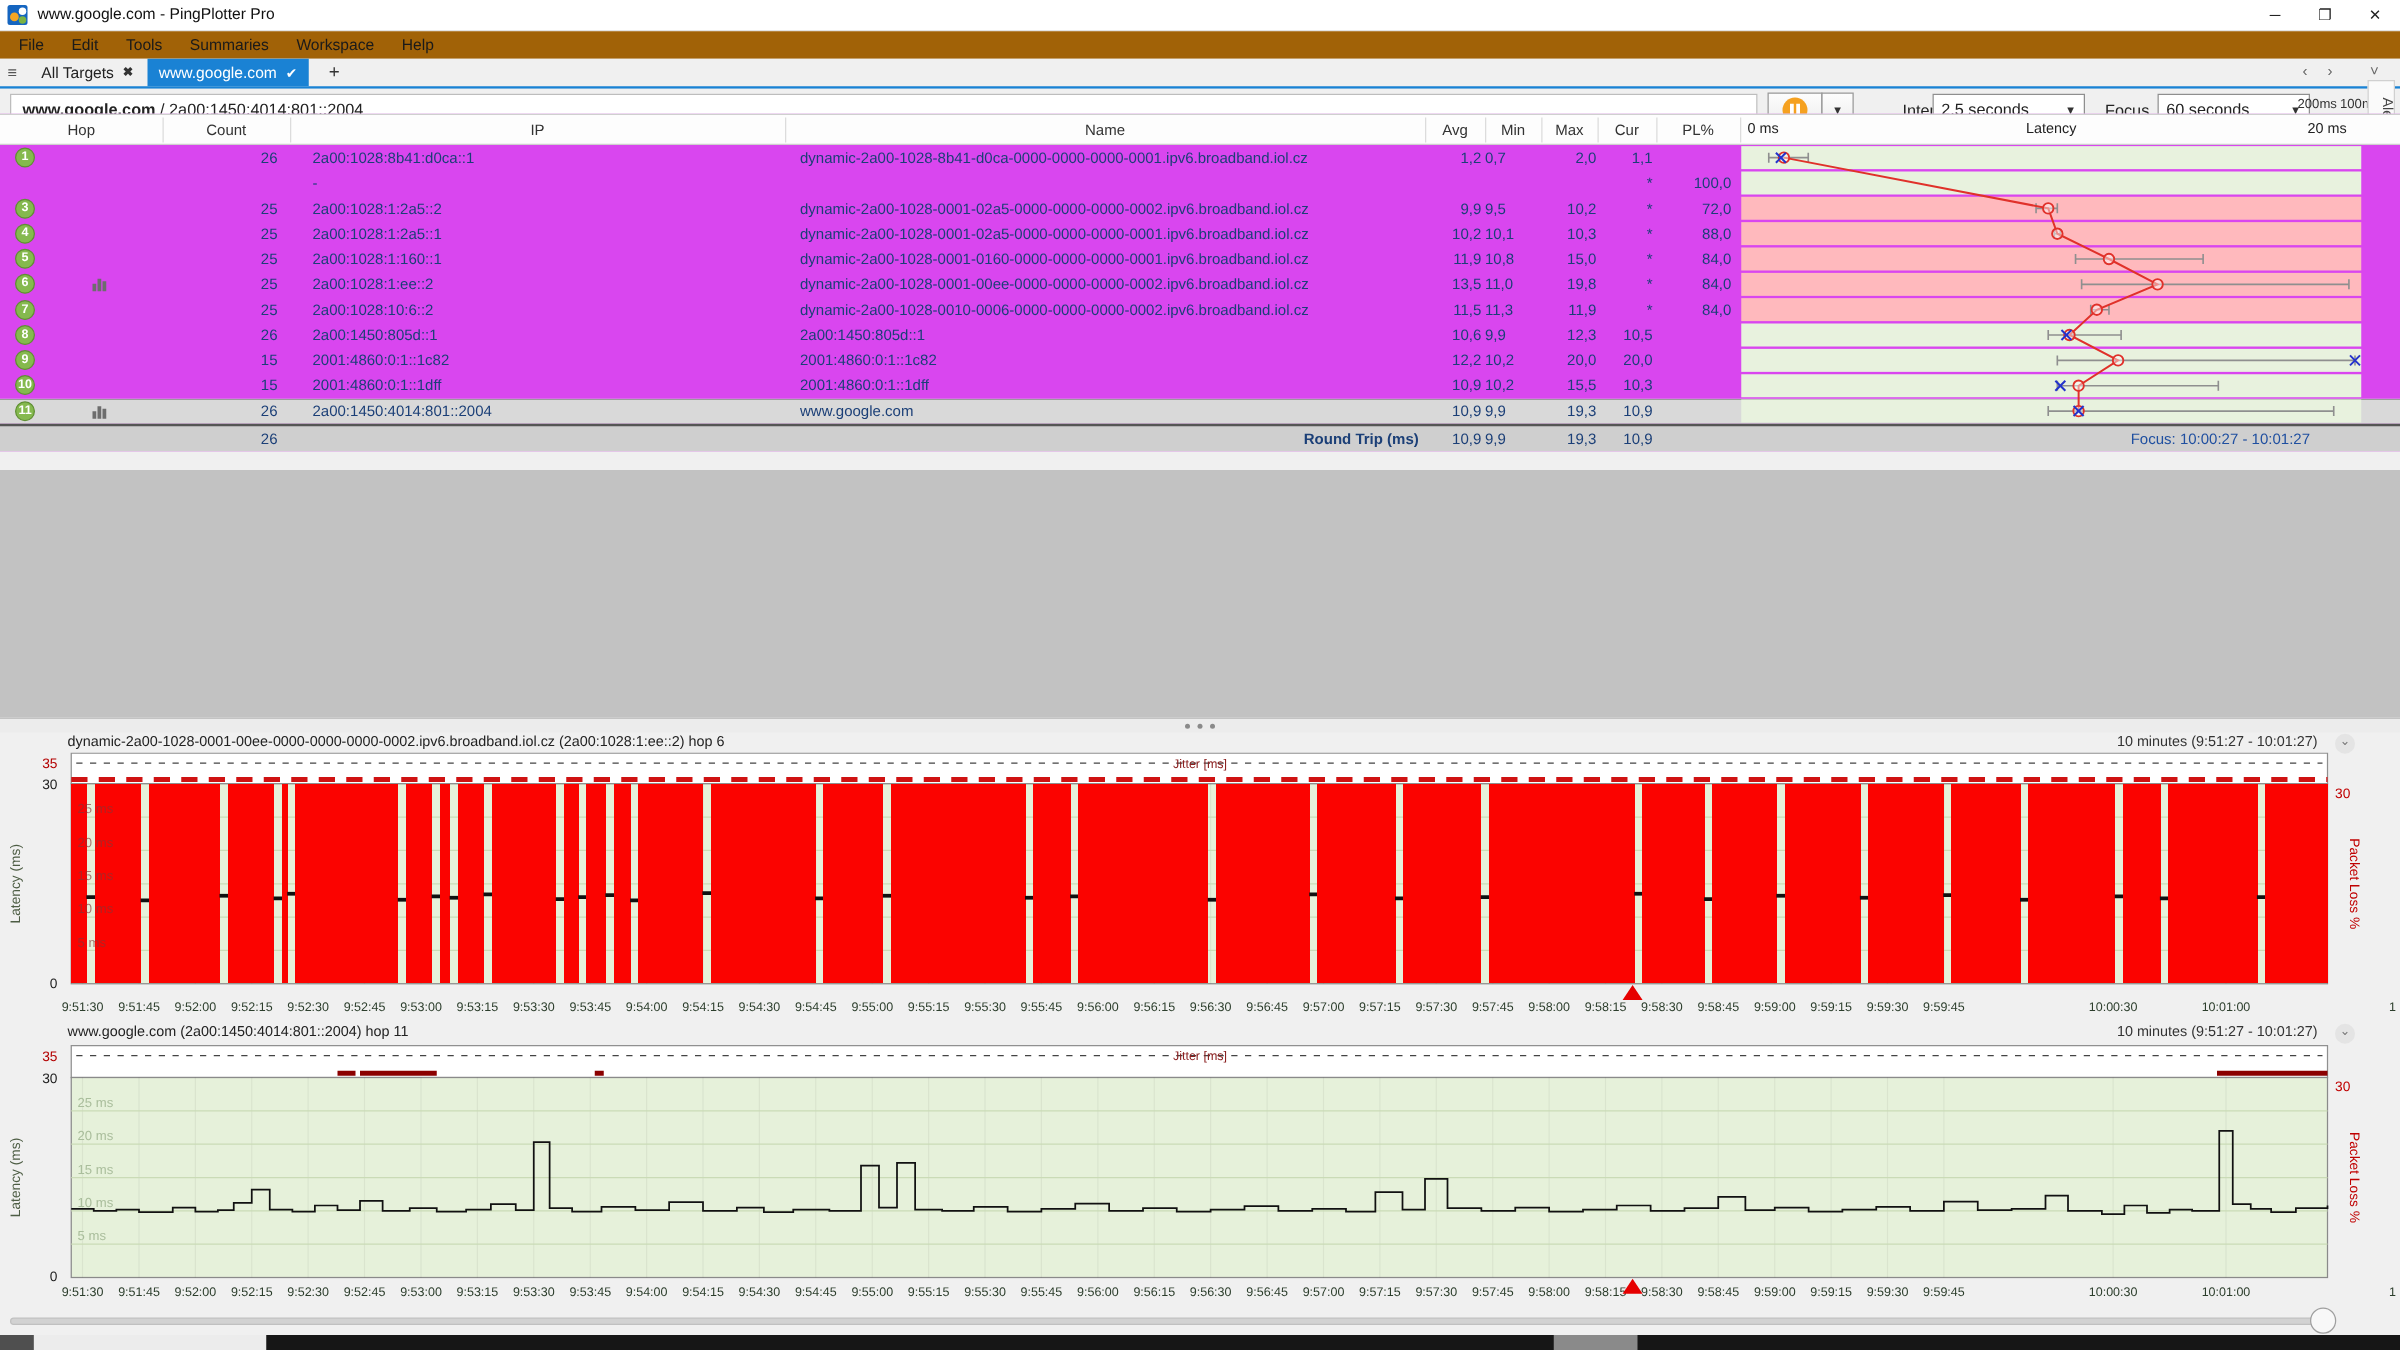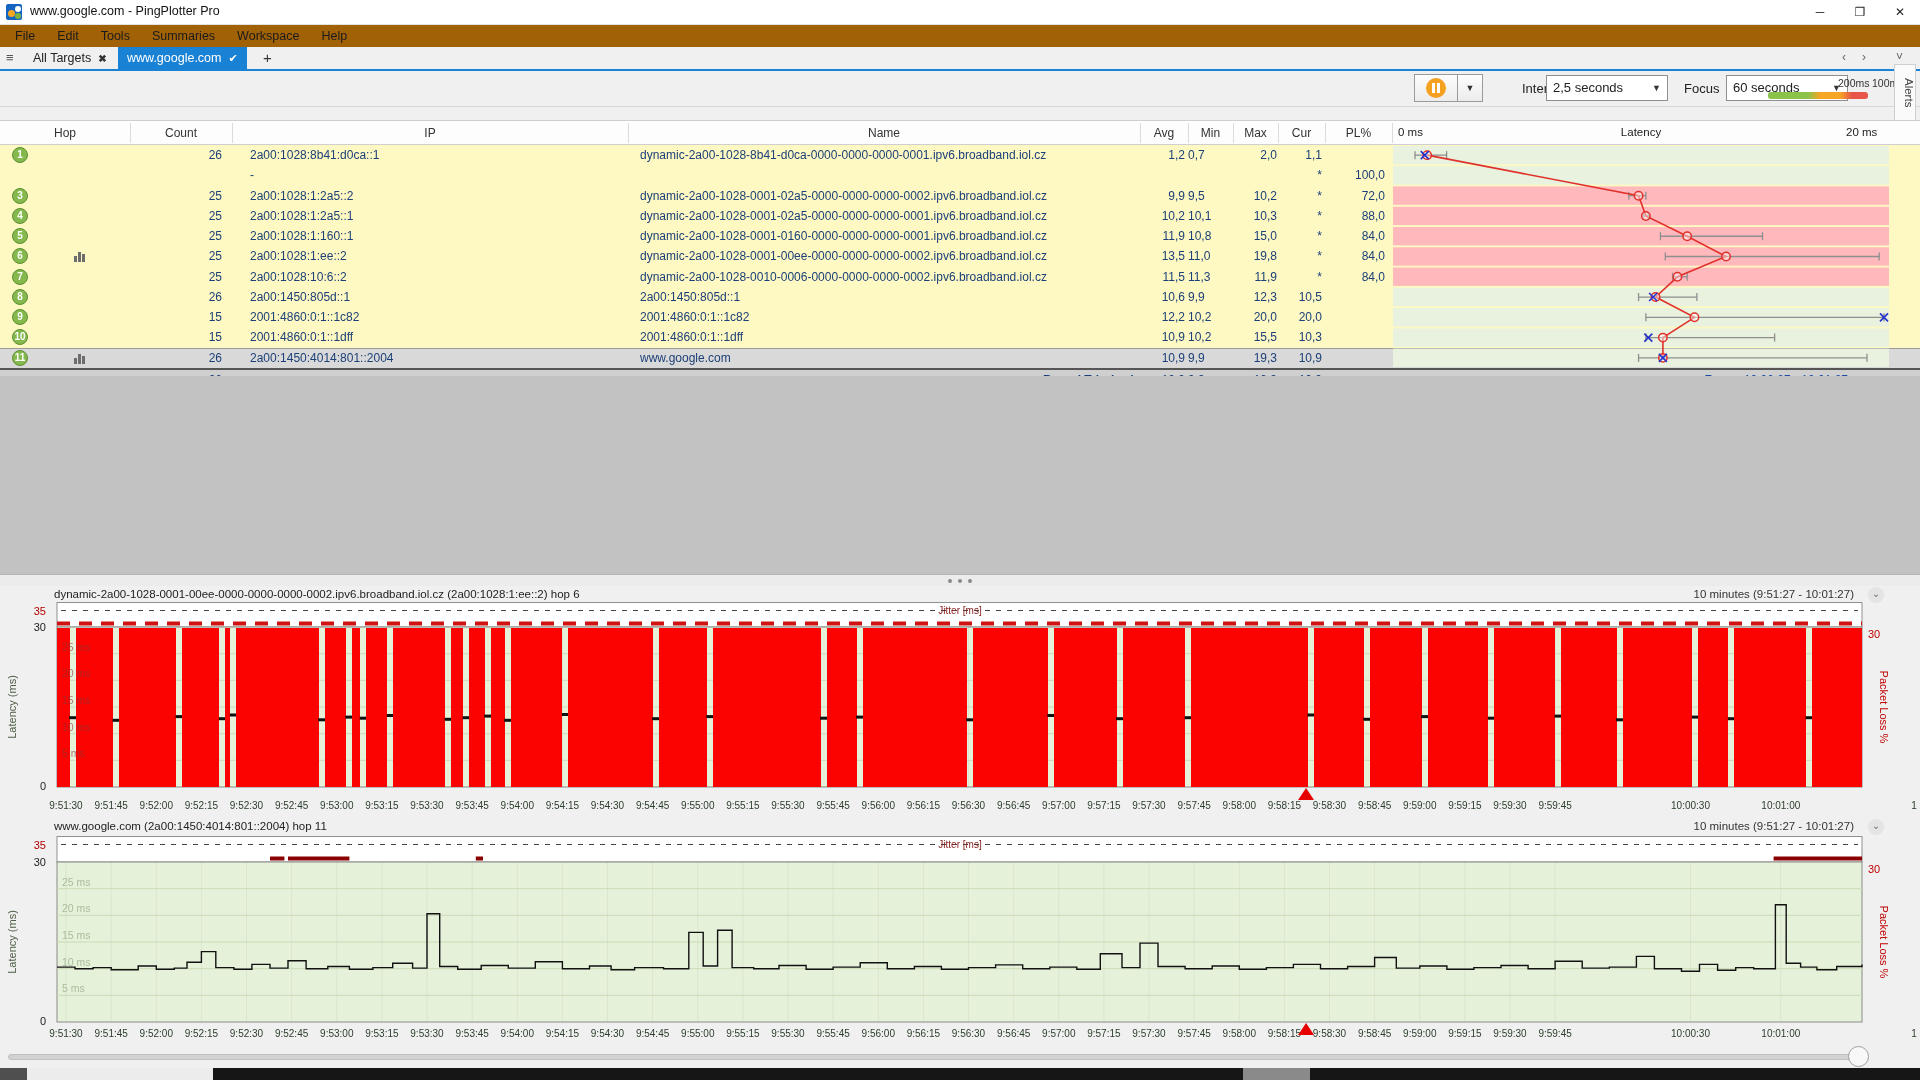--- a/index.html
+++ b/index.html
@@ -44,21 +44,21 @@
   .tselect .ar{float:right;font-size:9px;color:#333;margin-left:10px;line-height:24px;}
   #interval-label{left:1494px;margin-left:28px;} #interval-select{left:1546px;width:122px;}
   #focus-label{left:1684px;} #focus-select{left:1726px;width:122px;}
   #scale-l1{left:1872px;top:6px;font-size:10.5px;color:#333;text-align:right;}
   #scale-l2{left:1838px;top:6px;font-size:10.5px;color:#333;}
   #scale-bar{left:1768px;top:21px;width:100px;height:7px;border-radius:3px;
      background:linear-gradient(90deg,#8bc34a 0%,#8bc34a 40%,#f5a623 52%,#f5a623 72%,#e8534a 84%,#e8534a 100%);}
   #alerts-tab{left:1894px;top:64px;width:22px;height:58px;background:#fafafa;border:1px solid #d0d0d0;box-sizing:border-box;
      writing-mode:vertical-rl;text-align:center;font-size:11.5px;color:#444;}
   
-  #tracetable{left:0;top:120px;width:1920px;height:270px;background:#fef9c3;}
+  #tracetable{left:0;top:91px;width:1920px;height:270px;background:#d946ef;}
   #thead{left:0;top:0;width:1920px;height:25px;background:#fdfdfd;border-top:1px solid #cfcfcf;border-bottom:1px solid #cfcfcf;box-sizing:border-box;}
   .hcell{top:5px;font-size:12px;color:#333;text-align:center;}
   .hdiv{top:2px;width:1px;height:20px;background:#dcdcdc;}
   .chdr{top:5px;font-size:11.5px;color:#222;}
   .trow{left:0;height:20.27px;width:1920px;}
   .trow.sel{background:#d9d9d9;box-shadow:inset 0 1px 0 #9a9a9a;}
   .trow span{position:absolute;font-size:12px;color:#1b3f77;top:3px;white-space:nowrap;}
   .badge{left:12px;top:2px!important;width:16px;height:16px;border-radius:50%;background:#85b94e;border:1px solid #5f8f33;box-sizing:border-box;
      color:#fff!important;font-size:10px!important;font-weight:bold;text-align:center;line-height:14px;}
   .gicon{left:74px;top:5px!important;width:14px;height:11px;}
@@ -129,20 +129,21 @@
     <span class="ck">✔</span>
   </div>
   <div id="tab-new" class="abs">+</div>
   <div class="tnav abs" style="left:1842px;">‹</div>
   <div class="tnav abs" style="left:1862px;">›</div>
   <div class="tnav abs" style="left:1896px;">˅</div>
 </div>
 <div id="tab-underline" class="abs"></div>
 
 <div id="toolbar" class="abs">
+  <div id="target-field" class="abs"><b>www.google.com</b><span> / 2a00:1450:4014:801::2004</span></div>
   <div id="pause-btn" class="abs">
       <div id="pause-circle">
         <i></i>
         <i></i>
       </div>
     </div>
   <div id="pause-drop" class="abs">▼</div>
   <div id="interval-label" class="tlabel abs">Interval</div>
   <div id="interval-select" class="tselect abs"><span>2,5 seconds</span><span class="ar">▼</span></div>
   <div id="focus-label" class="tlabel abs">Focus</div>

